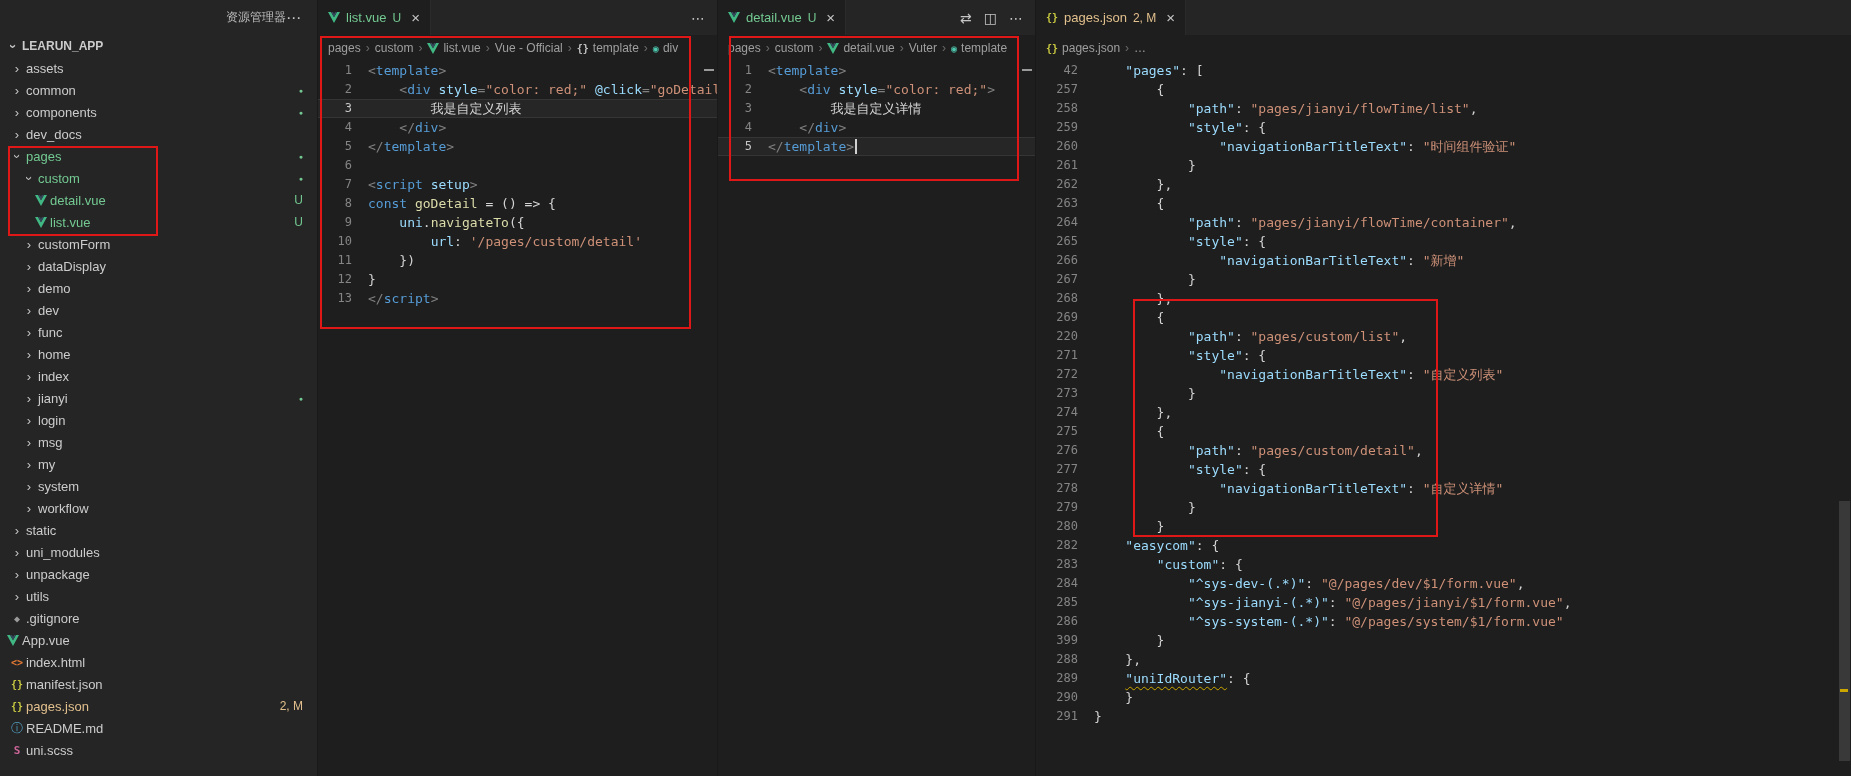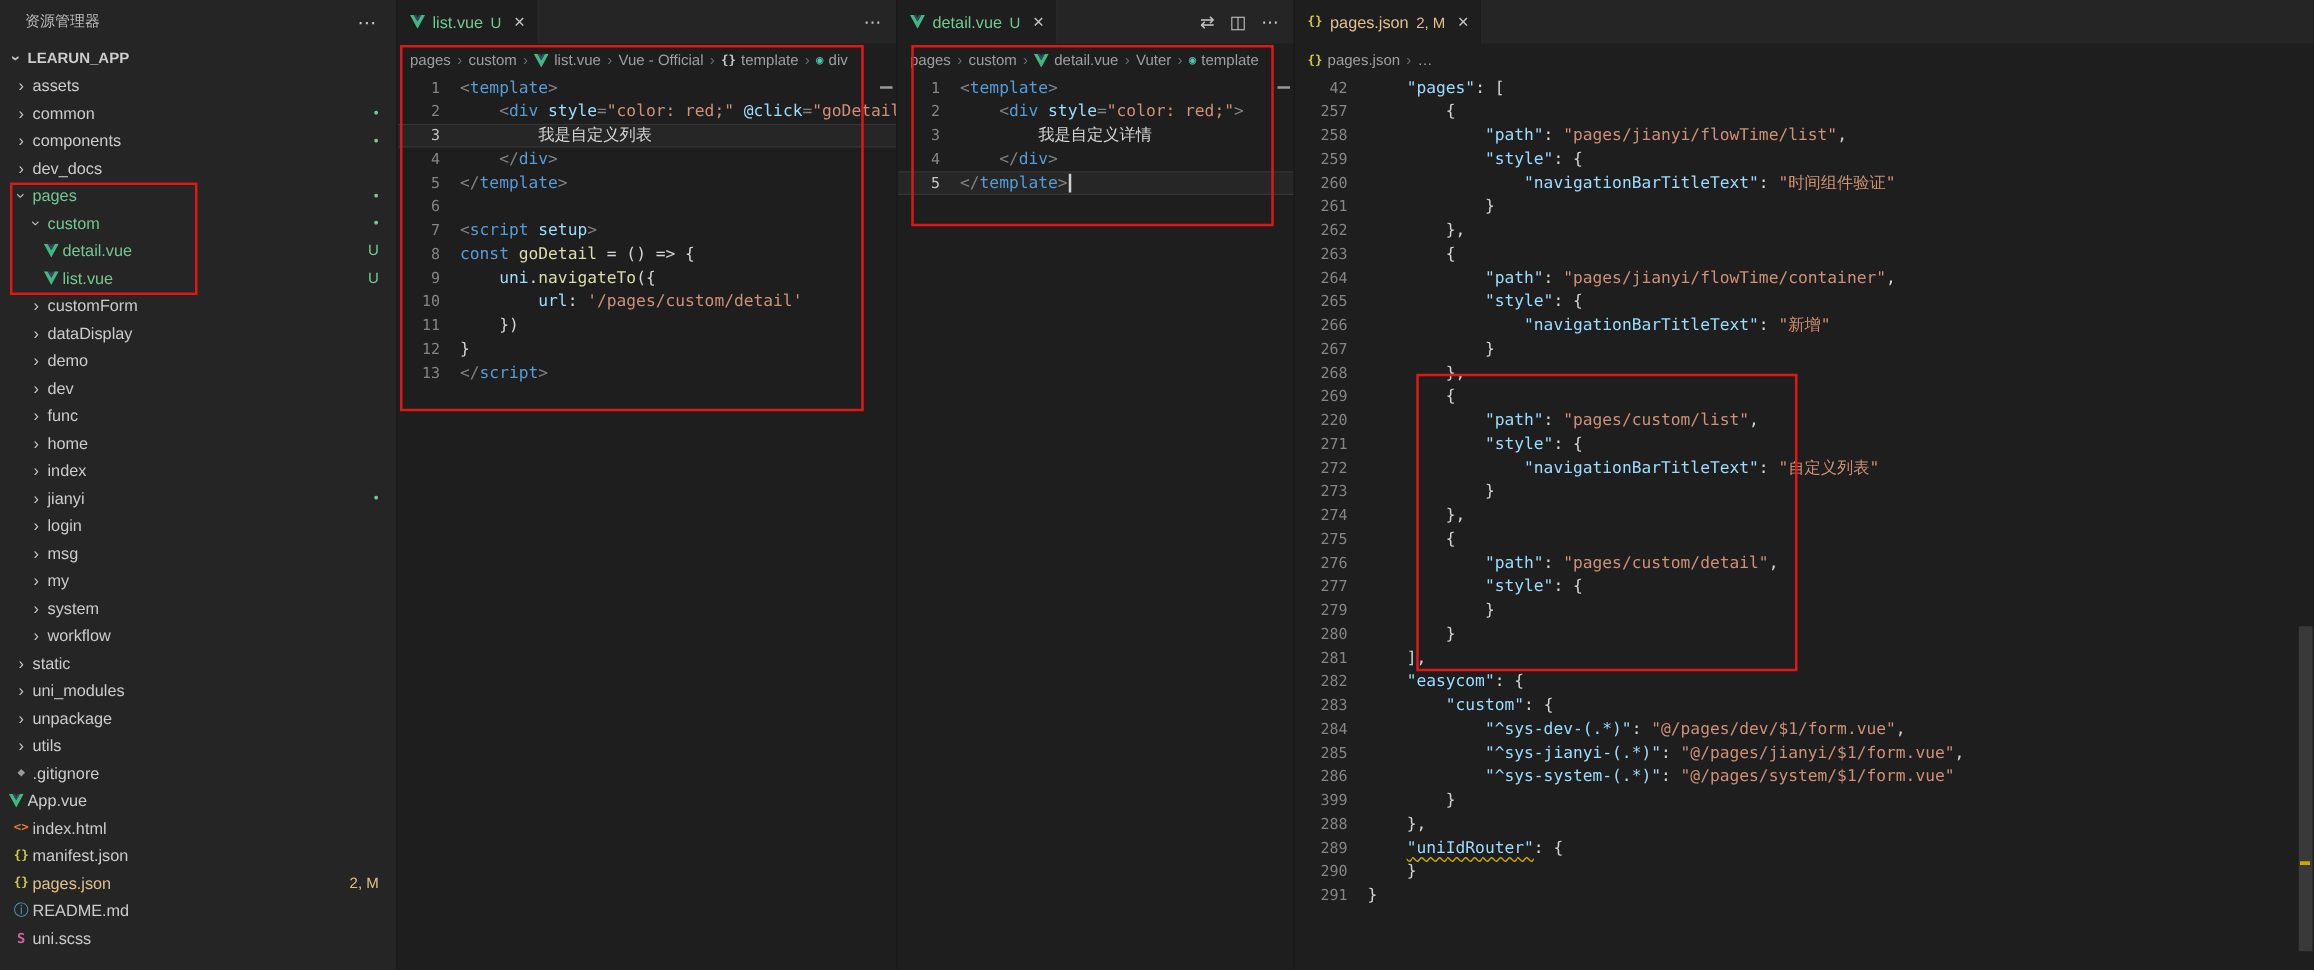--- a/index.html
+++ b/index.html
@@ -1,21 +1,21 @@
 <!DOCTYPE html>
 <html><head>
 <meta charset="utf-8">
 <style>
   *{box-sizing:border-box;margin:0;padding:0}
   html,body{background:#1e1e1e}
   .app{position:relative;width:1851px;height:776px;background:#1e1e1e;color:#ccc;
        font-family:"Liberation Sans","DejaVu Sans",sans-serif;font-size:13px;overflow:hidden;display:flex}
   
   .sidebar{width:317px;min-width:317px;background:#252526;height:100%;overflow:hidden}
-  .sb-header{height:35px;display:flex;align-items:center;justify-content:space-between;
+  .sb-header{height:35px;display:flex;align-items:center;justify-content:flex-end;
              padding:0 16px 0 20px;color:#bbb;font-size:12px}
   .sb-more{color:#c5c5c5;font-size:15px;cursor:pointer}
   .root-row{height:22px;display:flex;align-items:center;font-weight:bold;font-size:12px;color:#ccc;padding-left:4px}
   .trow{height:22px;display:flex;align-items:center;color:#ccc;cursor:pointer;white-space:nowrap}
   .chev{display:inline-block;width:18px;text-align:center;color:#c5c5c5;font-size:13px;flex:none}
   .chev.open{transform:rotate(90deg)}
   .fic{width:18px;display:flex;justify-content:center;align-items:center;flex:none}
   .tlabel{white-space:nowrap}
   .badge{margin-left:auto;margin-right:14px;font-size:12px;color:#73c991;flex:none}
   .badge.dot{font-size:7px}
@@ -551,30 +551,30 @@
             </div>
             <div class="cline">
               <span class="ln">276</span>
               <span class="ltxt"><span class="t-w">            </span><span class="t-key">"path"</span><span class="t-w">: </span><span class="t-str">"pages/custom/detail"</span><span class="t-w">,</span></span>
             </div>
             <div class="cline">
               <span class="ln">277</span>
               <span class="ltxt"><span class="t-w">            </span><span class="t-key">"style"</span><span class="t-w">: {</span></span>
             </div>
             <div class="cline">
+              <span class="ln">278</span>
+              <span class="ltxt"><span class="t-w">                </span><span class="t-key">"navigationBarTitleText"</span><span class="t-w">: </span><span class="t-str">"自定义详情"</span></span>
+            </div>
+            <div class="cline">
               <span class="ln">279</span>
               <span class="ltxt"><span class="t-w">            }</span></span>
             </div>
             <div class="cline">
               <span class="ln">280</span>
               <span class="ltxt"><span class="t-w">        }</span></span>
-            </div>
-            <div class="cline">
-              <span class="ln">281</span>
-              <span class="ltxt"><span class="t-w">    ],</span></span>
             </div>
             <div class="cline">
               <span class="ln">282</span>
               <span class="ltxt"><span class="t-w">    </span><span class="t-key">"easycom"</span><span class="t-w">: {</span></span>
             </div>
             <div class="cline">
               <span class="ln">283</span>
               <span class="ltxt"><span class="t-w">        </span><span class="t-key">"custom"</span><span class="t-w">: {</span></span>
             </div>
             <div class="cline">

